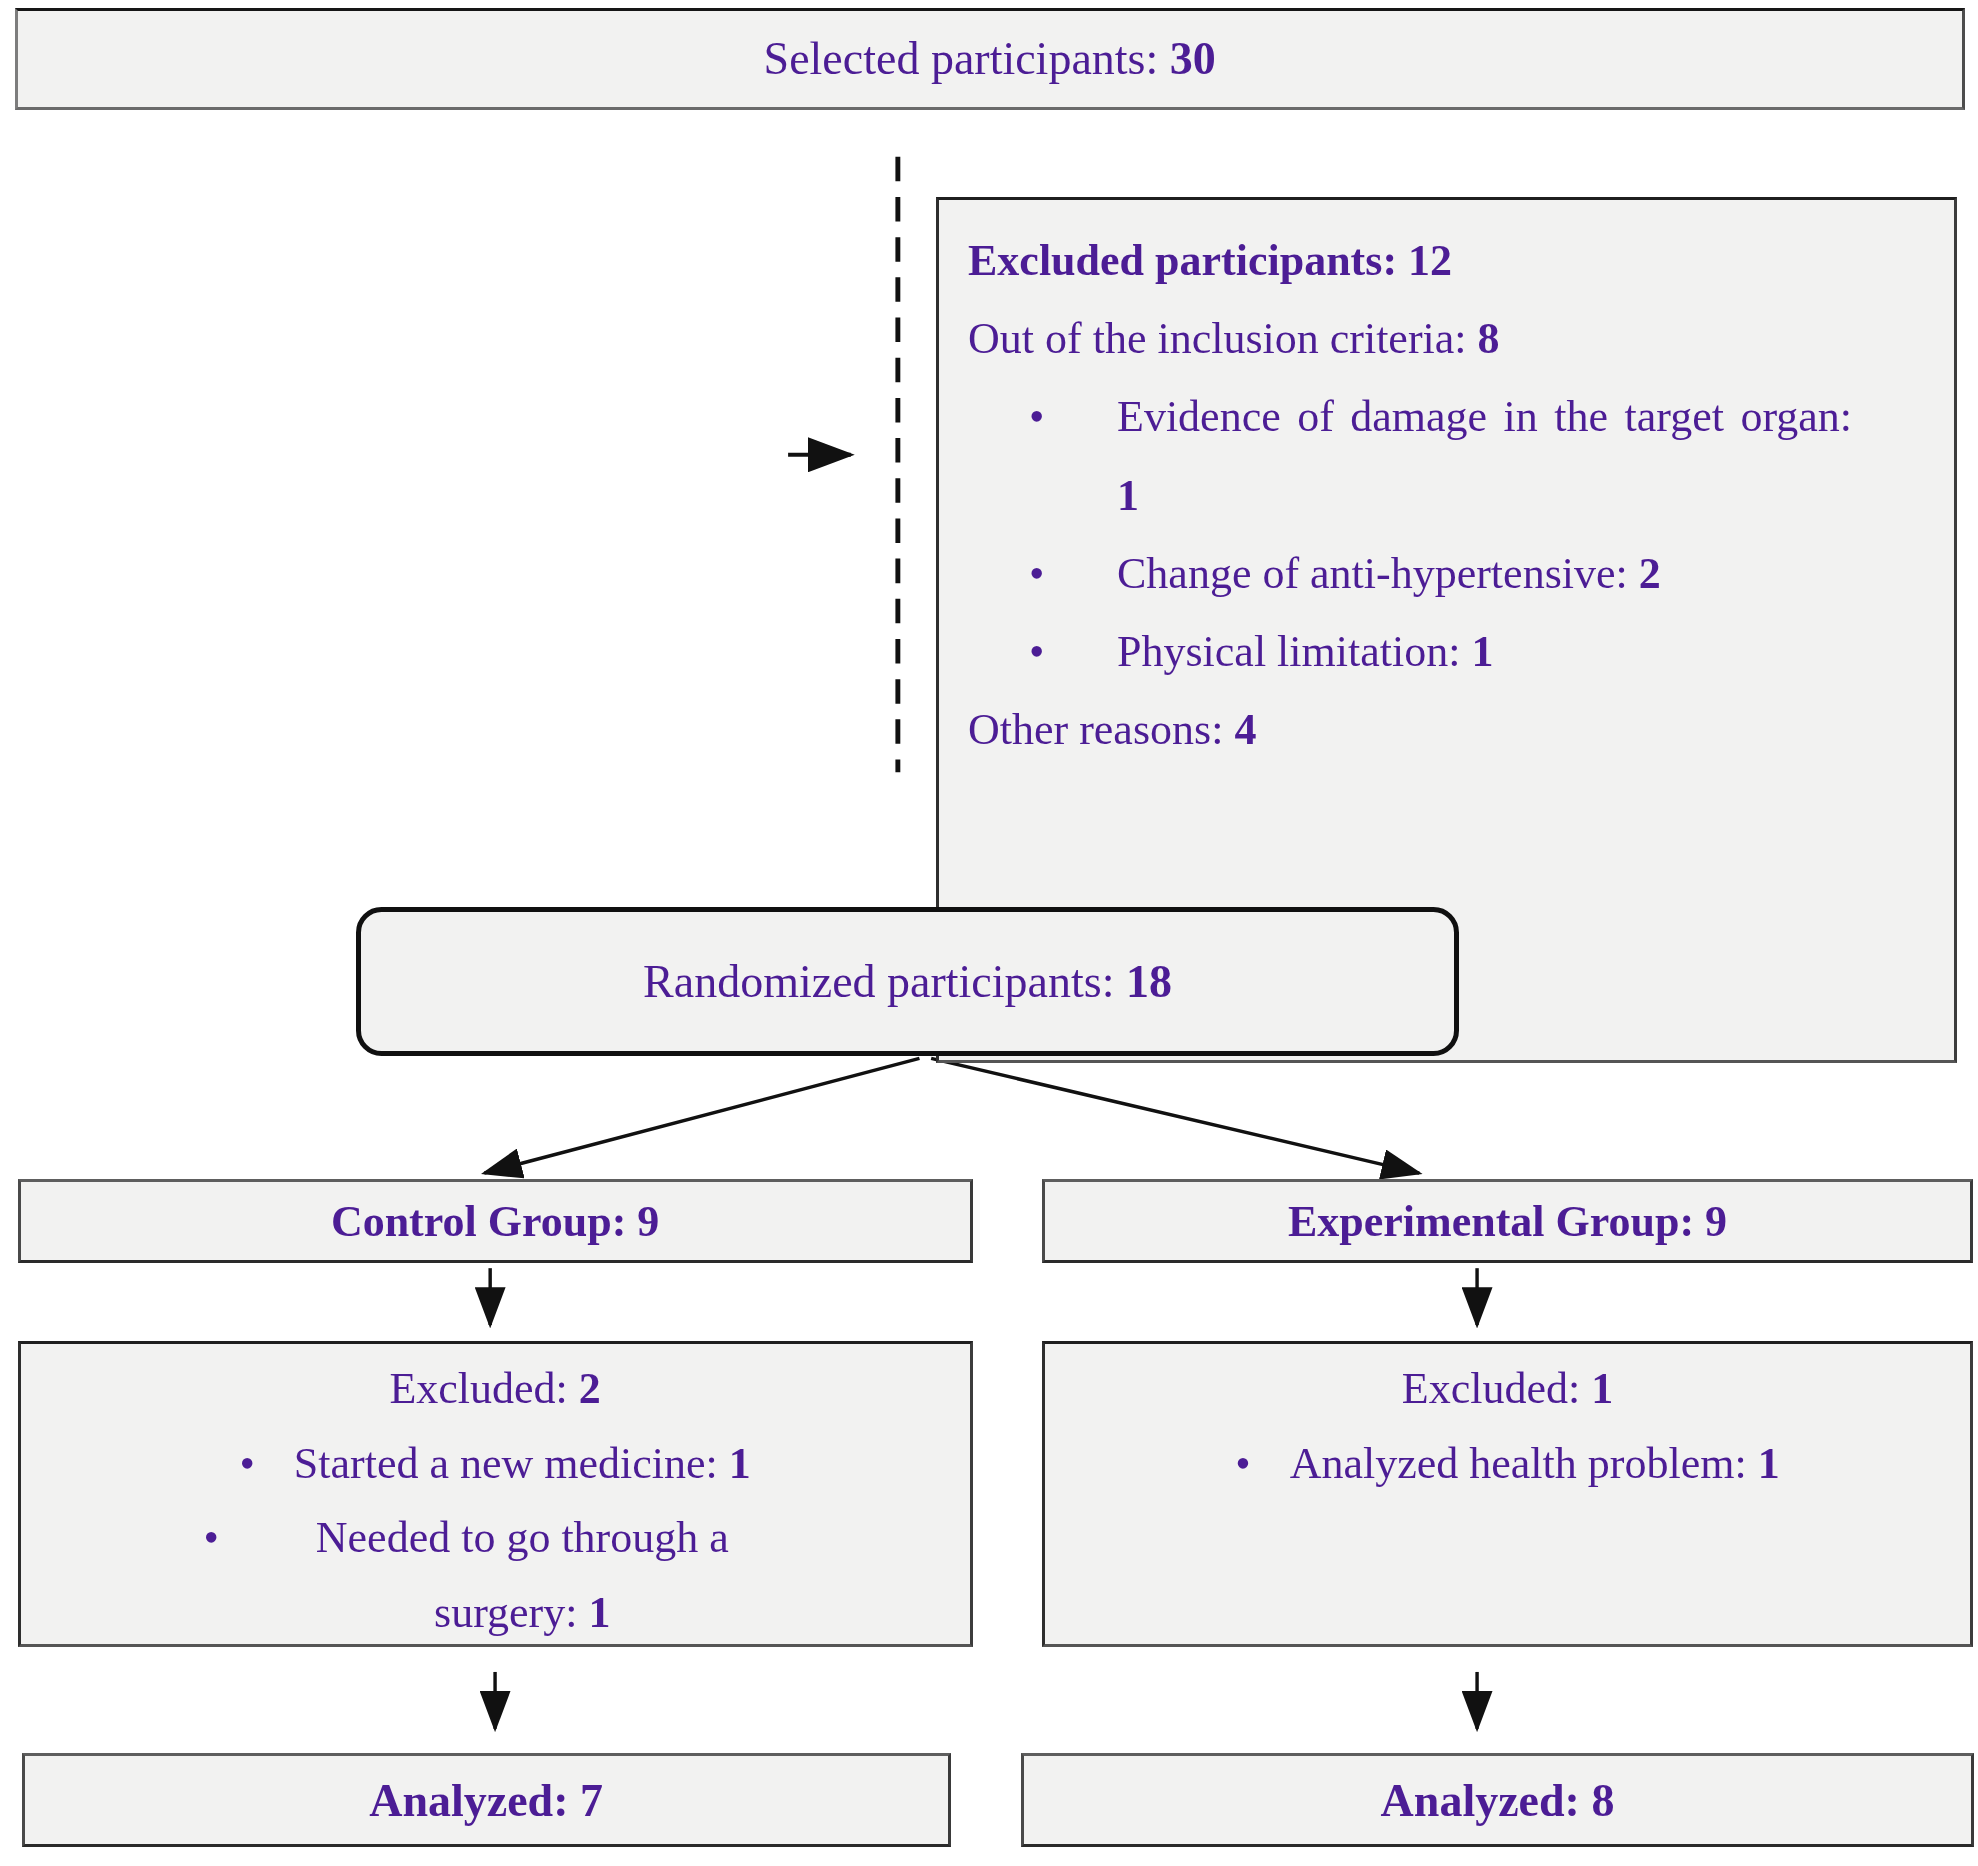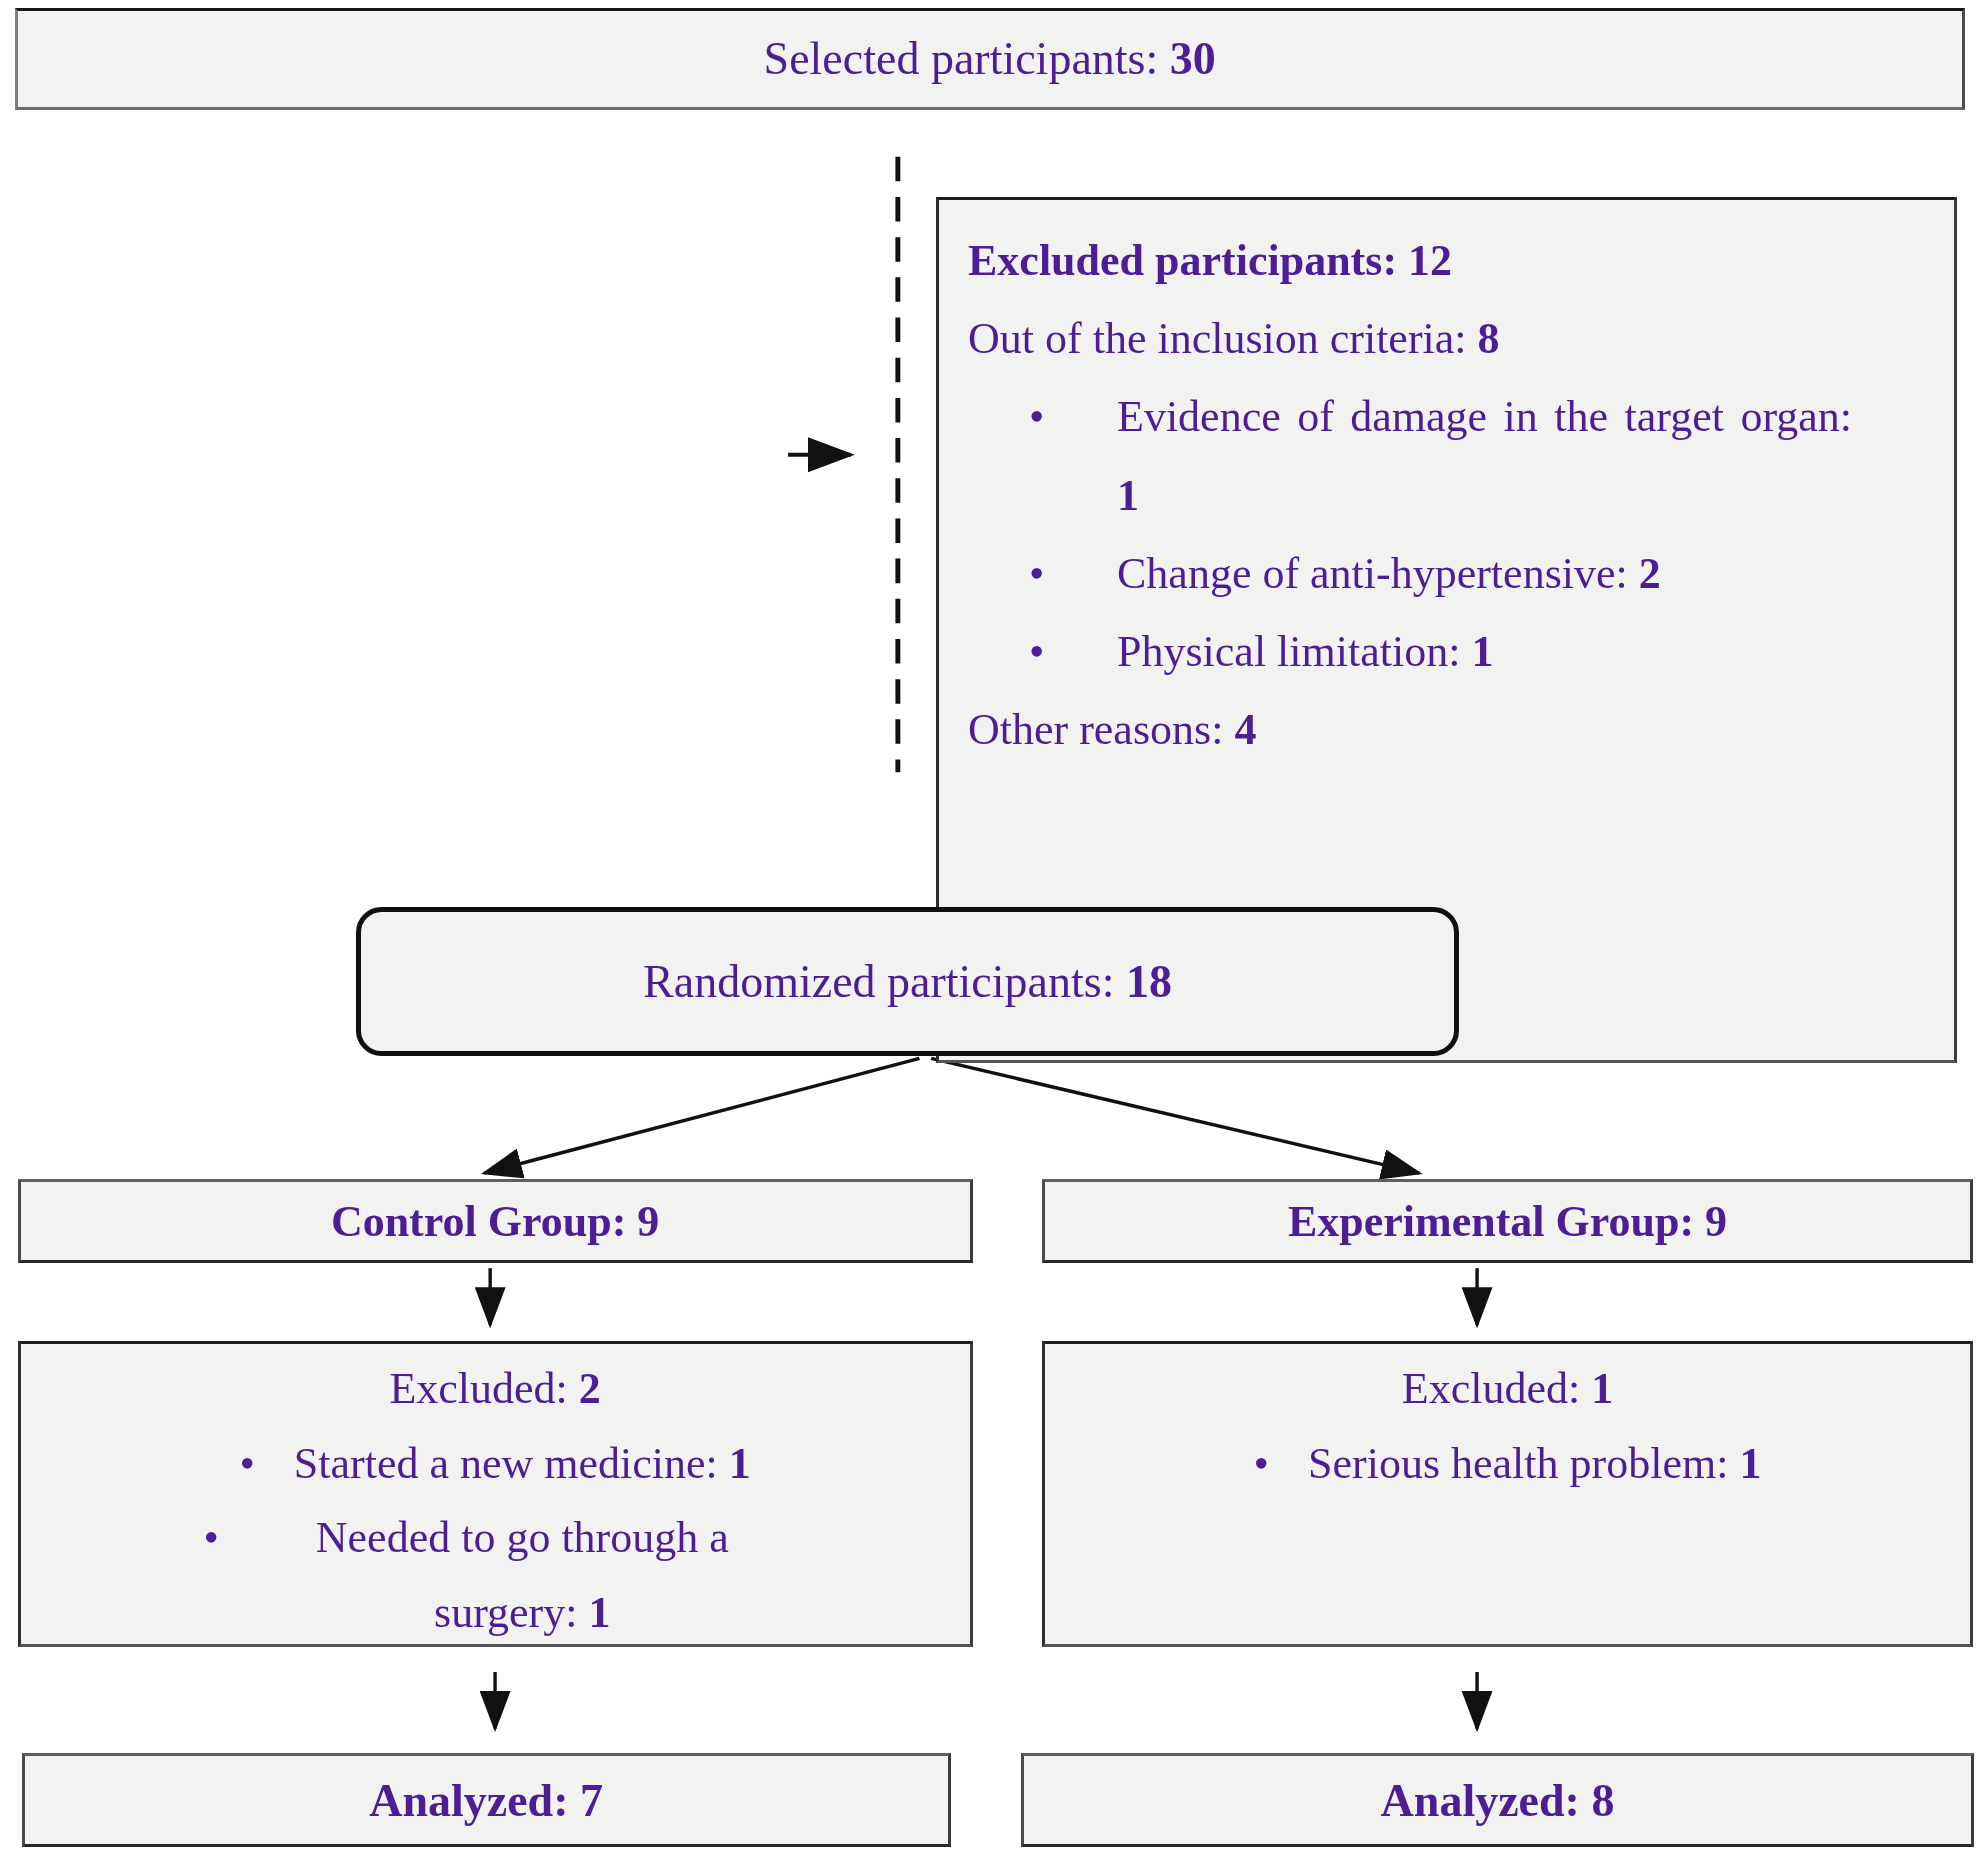--- a/index.html
+++ b/index.html
@@ -176,21 +176,21 @@
     <div class="cbullet">
       <span class="dot">•</span>
       <span class="t narrow"><span>Needed to go through a surgery: </span><b>1</b></span>
     </div>
   </div>
 
   <div class="box excl-detail" id="experimental-excluded-box">
     <div class="line"><span>Excluded: </span><b>1</b></div>
     <div class="cbullet">
       <span class="dot">•</span>
-      <span class="t"><span>Serious health problem: </span><b>1</b></span>
+      <span class="t"><span>Analyzed health problem: </span><b>1</b></span>
     </div>
   </div>
 
   <div class="box center-box" id="analyzed-control-box">
     <div class="line"><span>Analyzed: </span><b>7</b></div>
   </div>
   <div class="box center-box" id="analyzed-experimental-box">
     <div class="line"><span>Analyzed: </span><b>8</b></div>
   </div>
 

